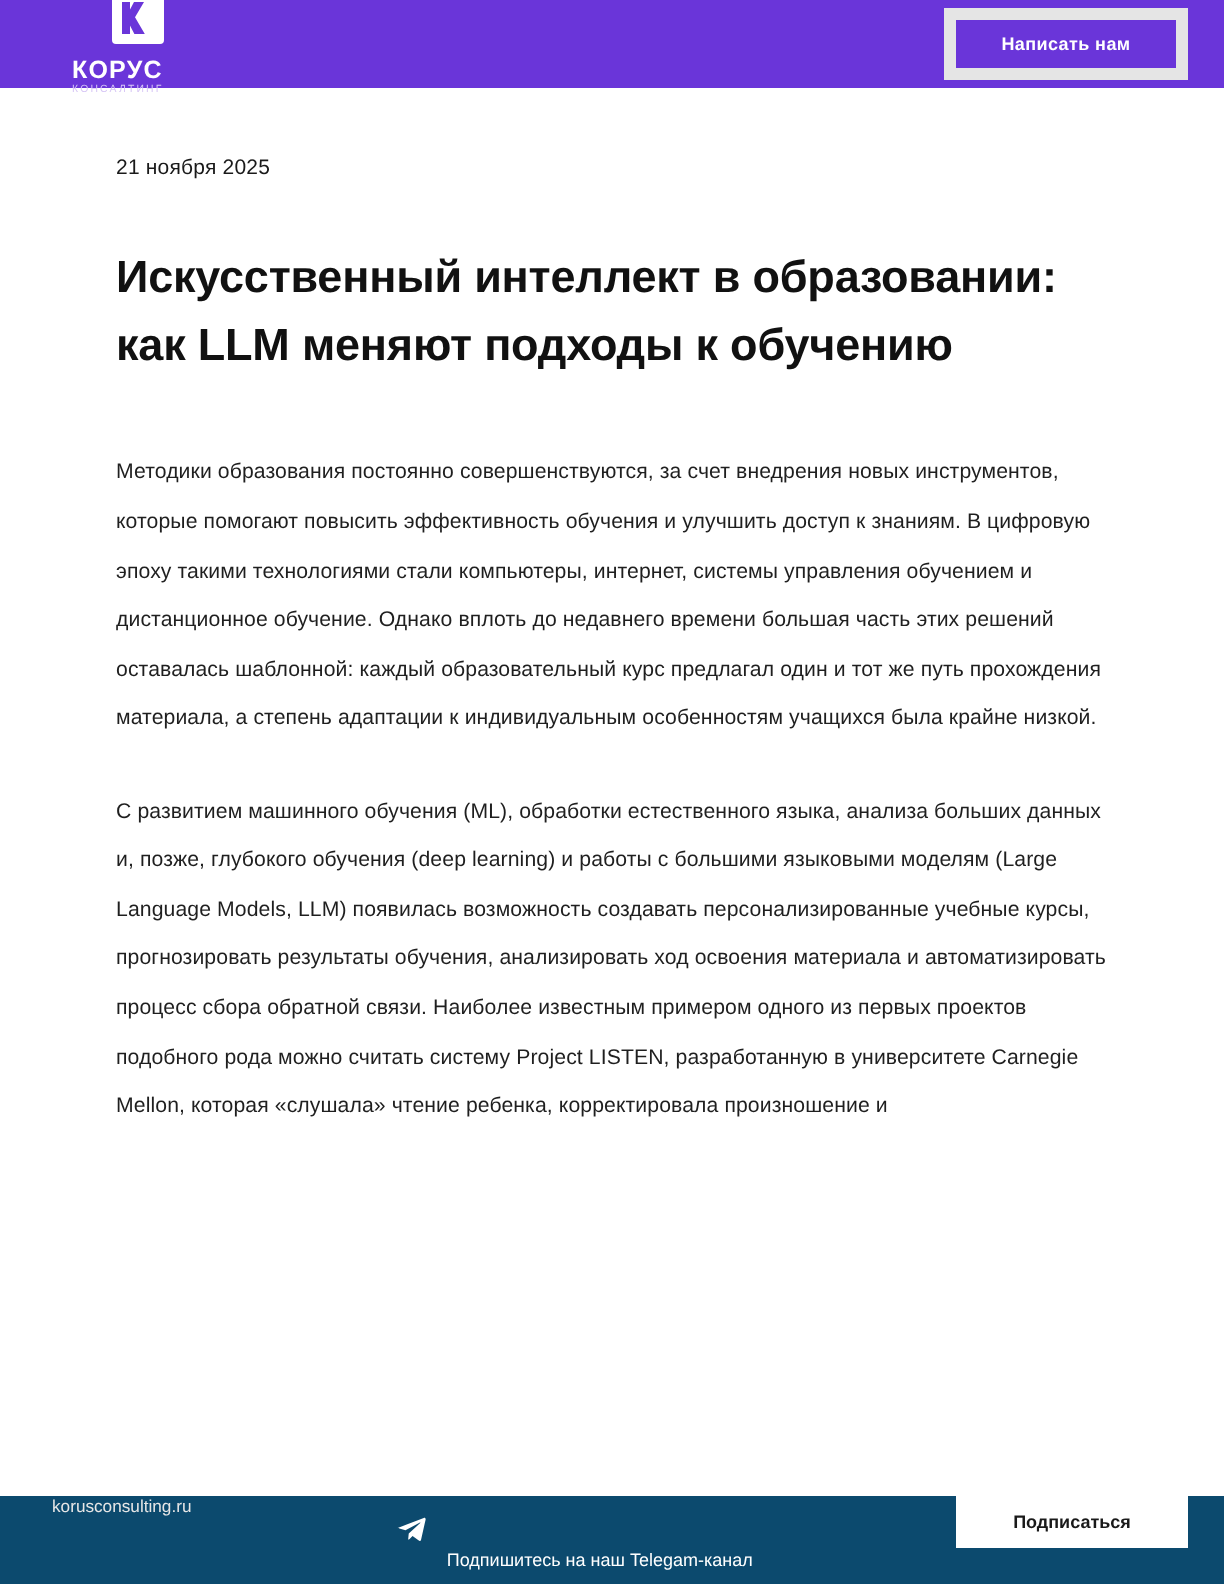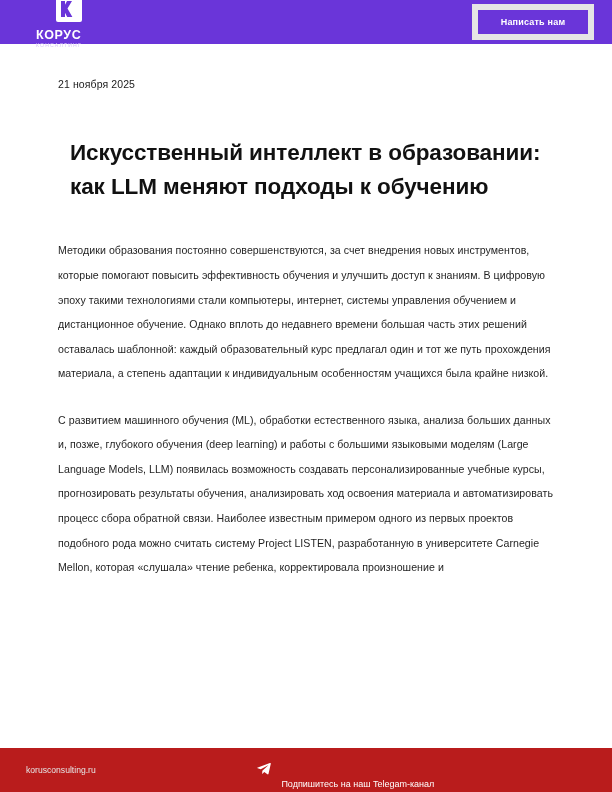--- a/index.html
+++ b/index.html
@@ -74,51 +74,51 @@
     letter-spacing: 0.2px;
   }
 
   
   .content {
     padding: 34px 58px 0 58px;
   }
   .date {
     font-size: 10.5px;
     color: #1a1a1a;
-    margin-bottom: 46px;
+    margin-bottom: 32px;
     letter-spacing: 0.1px;
   }
   h1.title {
     font-size: 22.5px;
     line-height: 1.52;
     font-weight: bold;
-    margin: 0 0 34px 12px;
+    margin: 0 0 34px 0;
     color: #111111;
     letter-spacing: -0.1px;
     max-width: 500px;
   }
   p.para {
     font-size: 10.6px;
     line-height: 2.32;
     color: #1f1f1f;
     margin: 0 0 22px 0;
     max-width: 500px;
     letter-spacing: 0.05px;
   }
 
   
   .footer {
     position: absolute;
     left: 0;
     bottom: 0;
     width: 612px;
     height: 44px;
-    background: #b91c1c;
+    background: #0c4a6e;
     display: flex;
-    align-items: center;
+    align-items: flex-start;
     padding: 0 18px 0 26px;
   }
   .footer-site {
     color: #e6e6e6;
     font-size: 8.6px;
     flex: 0 0 auto;
   }
   .footer-mid {
     flex: 1 1 auto;
     display: flex;
@@ -175,13 +175,14 @@
 <div class="footer">
   <span class="footer-site">korusconsulting.ru</span>
   <div class="footer-mid">
     <span class="tg-icon">
       <svg width="17" height="17" viewBox="0 0 24 24" aria-hidden="true">
         <path d="M2.2 11.4 21 4.2c.8-.3 1.5.3 1.3 1.2l-3.2 14.1c-.2.9-.9 1.1-1.6.7l-4.4-3.2-2.1 2c-.3.3-.6.4-1 .4l.4-4.3 8.1-7.3c.3-.3-.1-.5-.5-.2L8.1 12.9l-4.3-1.3c-.9-.3-.9-1 .4-1.2z" fill="#ffffff"></path>
       </svg>
     </span>
     <span class="footer-cta-text">Подпишитесь на наш Telegam-канал</span>
   </div>
+  <button class="footer-btn">Подписаться</button>
 </div>
 
 </body></html>

